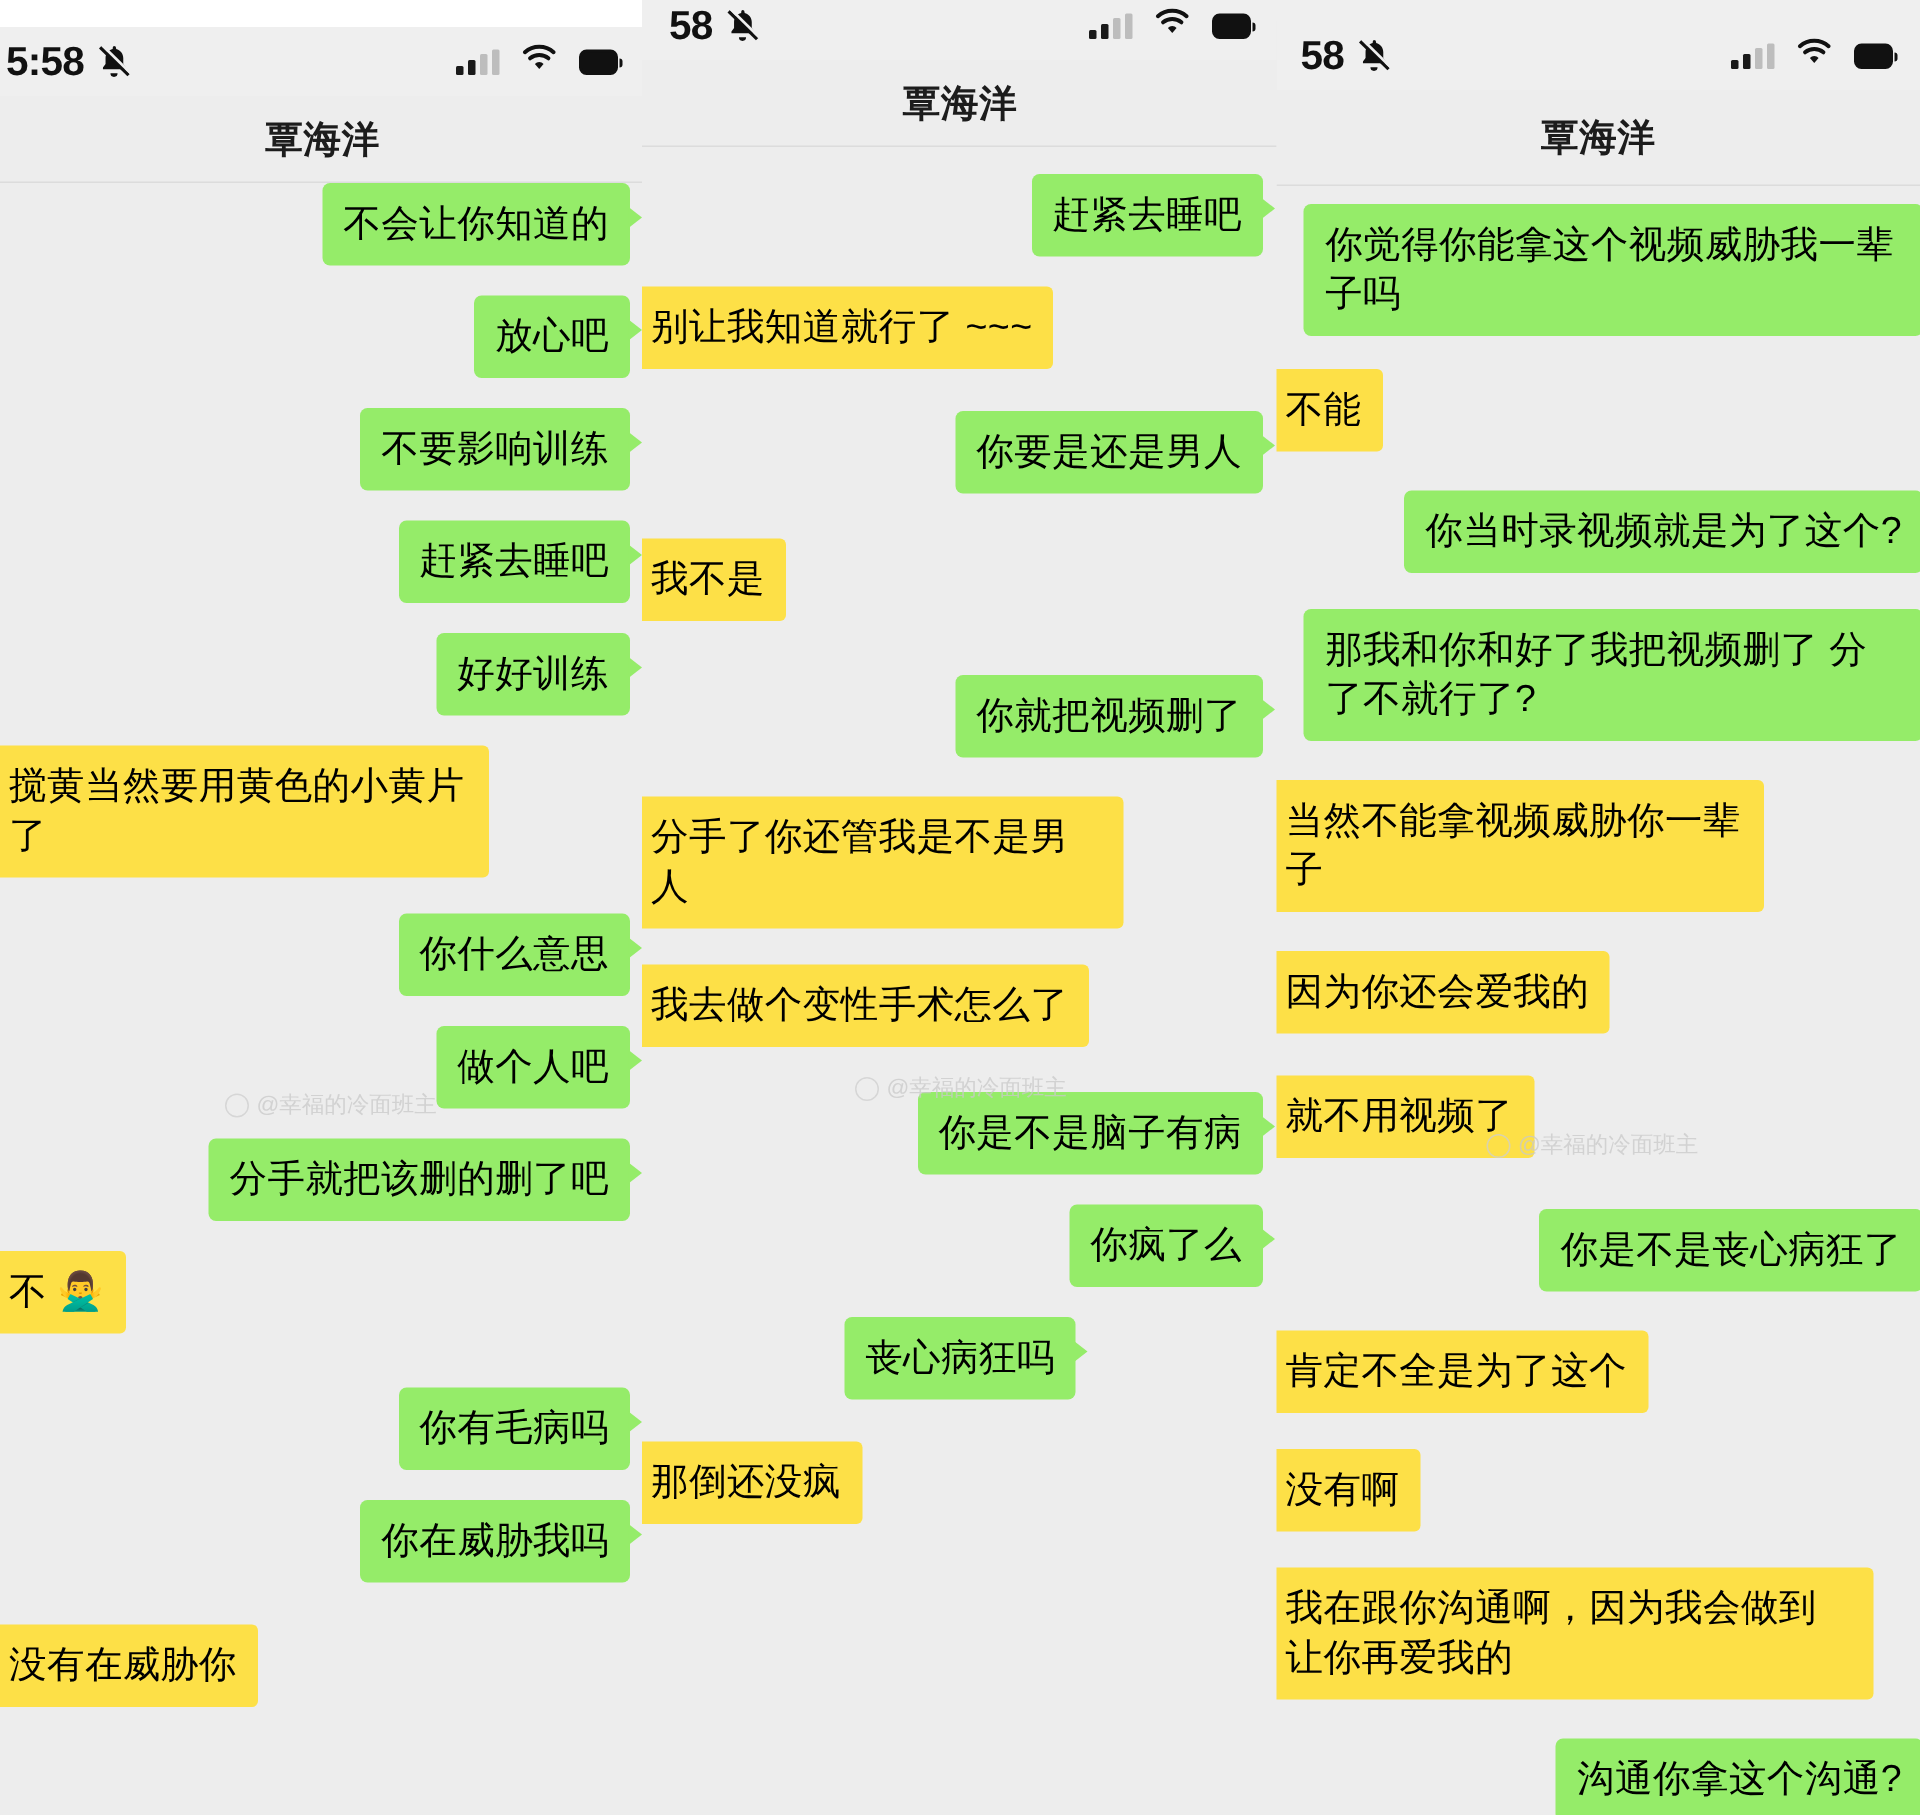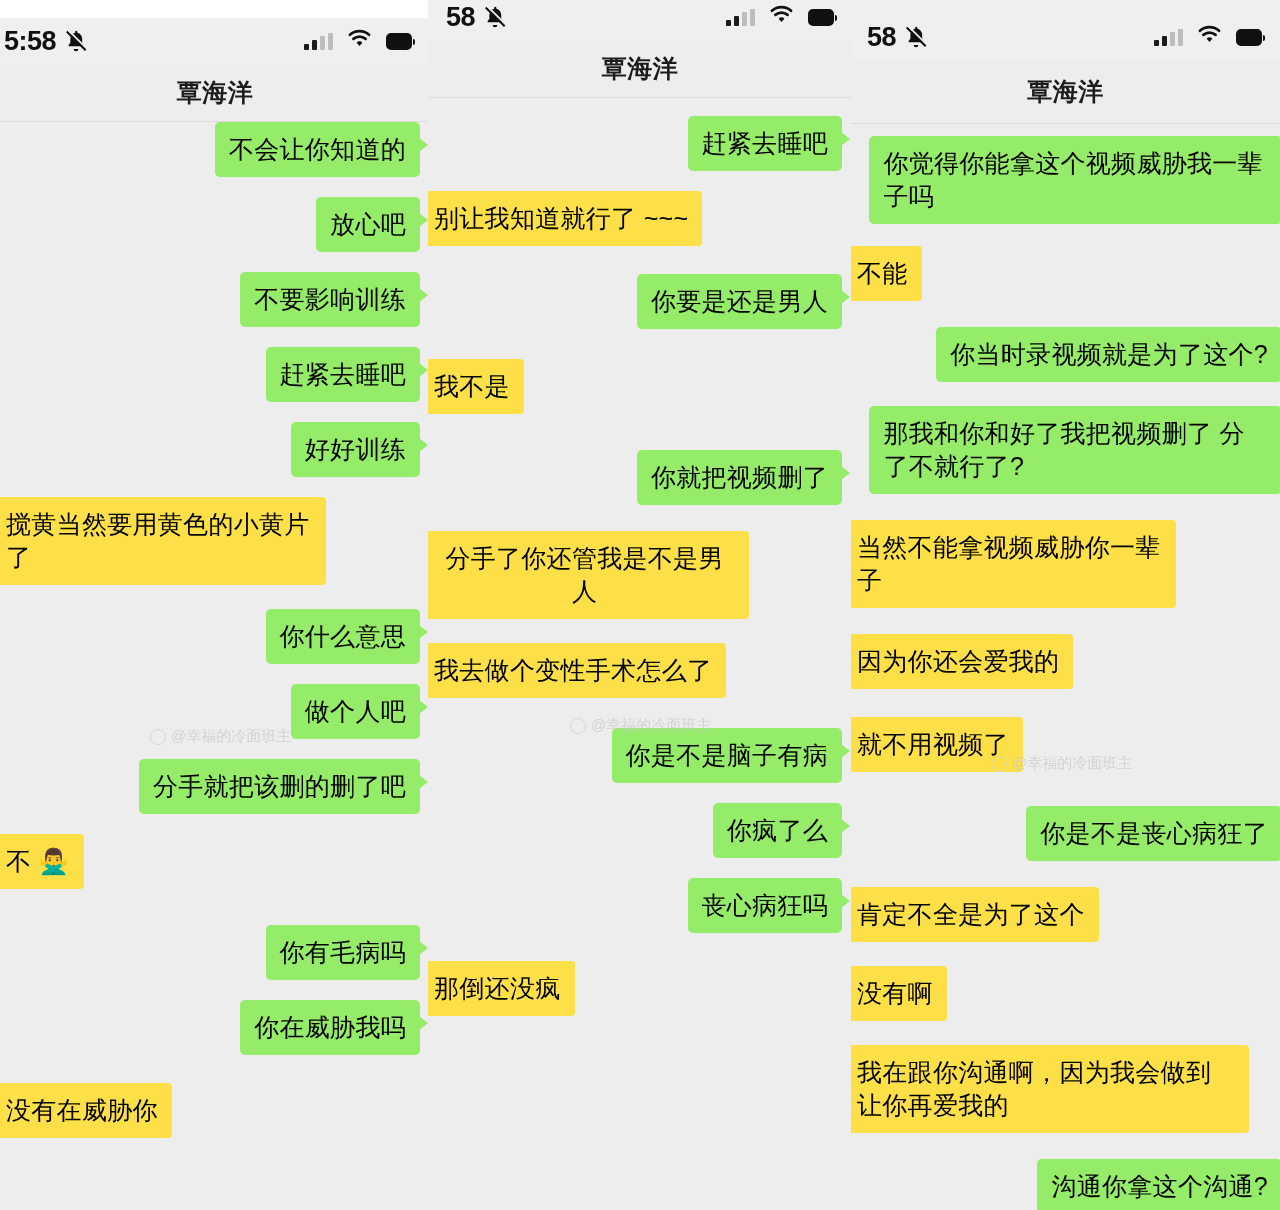--- a/index.html
+++ b/index.html
@@ -308,33 +308,33 @@
         </div>
         <div class="row out" style="margin-bottom:30px;">
           <div class="bubble green">你要是还是男人</div>
         </div>
         <div class="row in bleed-left" style="margin-bottom:36px;align-items:center;">
           <div class="bubble white">我不是</div>
         </div>
         <div class="row out" style="margin-bottom:26px;align-items:flex-end;">
           <div class="bubble green">你就把视频删了</div>
         </div>
-        <div class="row in bleed-left" style="margin-bottom:24px;text-align:center;">
+        <div class="row in bleed-left" style="margin-bottom:24px;">
           <div class="bubble white">分手了你还管我是不是男人</div>
         </div>
         <div class="row in bleed-left" style="margin-bottom:30px;">
           <div class="bubble white">我去做个变性手术怎么了</div>
         </div>
         <div class="row out">
           <div class="bubble green">你是不是脑子有病</div>
         </div>
         <div class="row out">
           <div class="bubble green">你疯了么</div>
         </div>
-        <div class="row out" style="margin-bottom:28px;">
+        <div class="row out" style="margin-bottom:28px;justify-content:center;">
           <div class="bubble green">丧心病狂吗</div>
         </div>
         <div class="row in bleed-left" style="margin-bottom:10px;">
           <div class="bubble white">那倒还没疯</div>
         </div>
 
         <div class="wm" style="left:142px; top:618px;">
           <span class="wm-logo"></span>
           <span>@幸福的冷面班主</span>
         </div>

